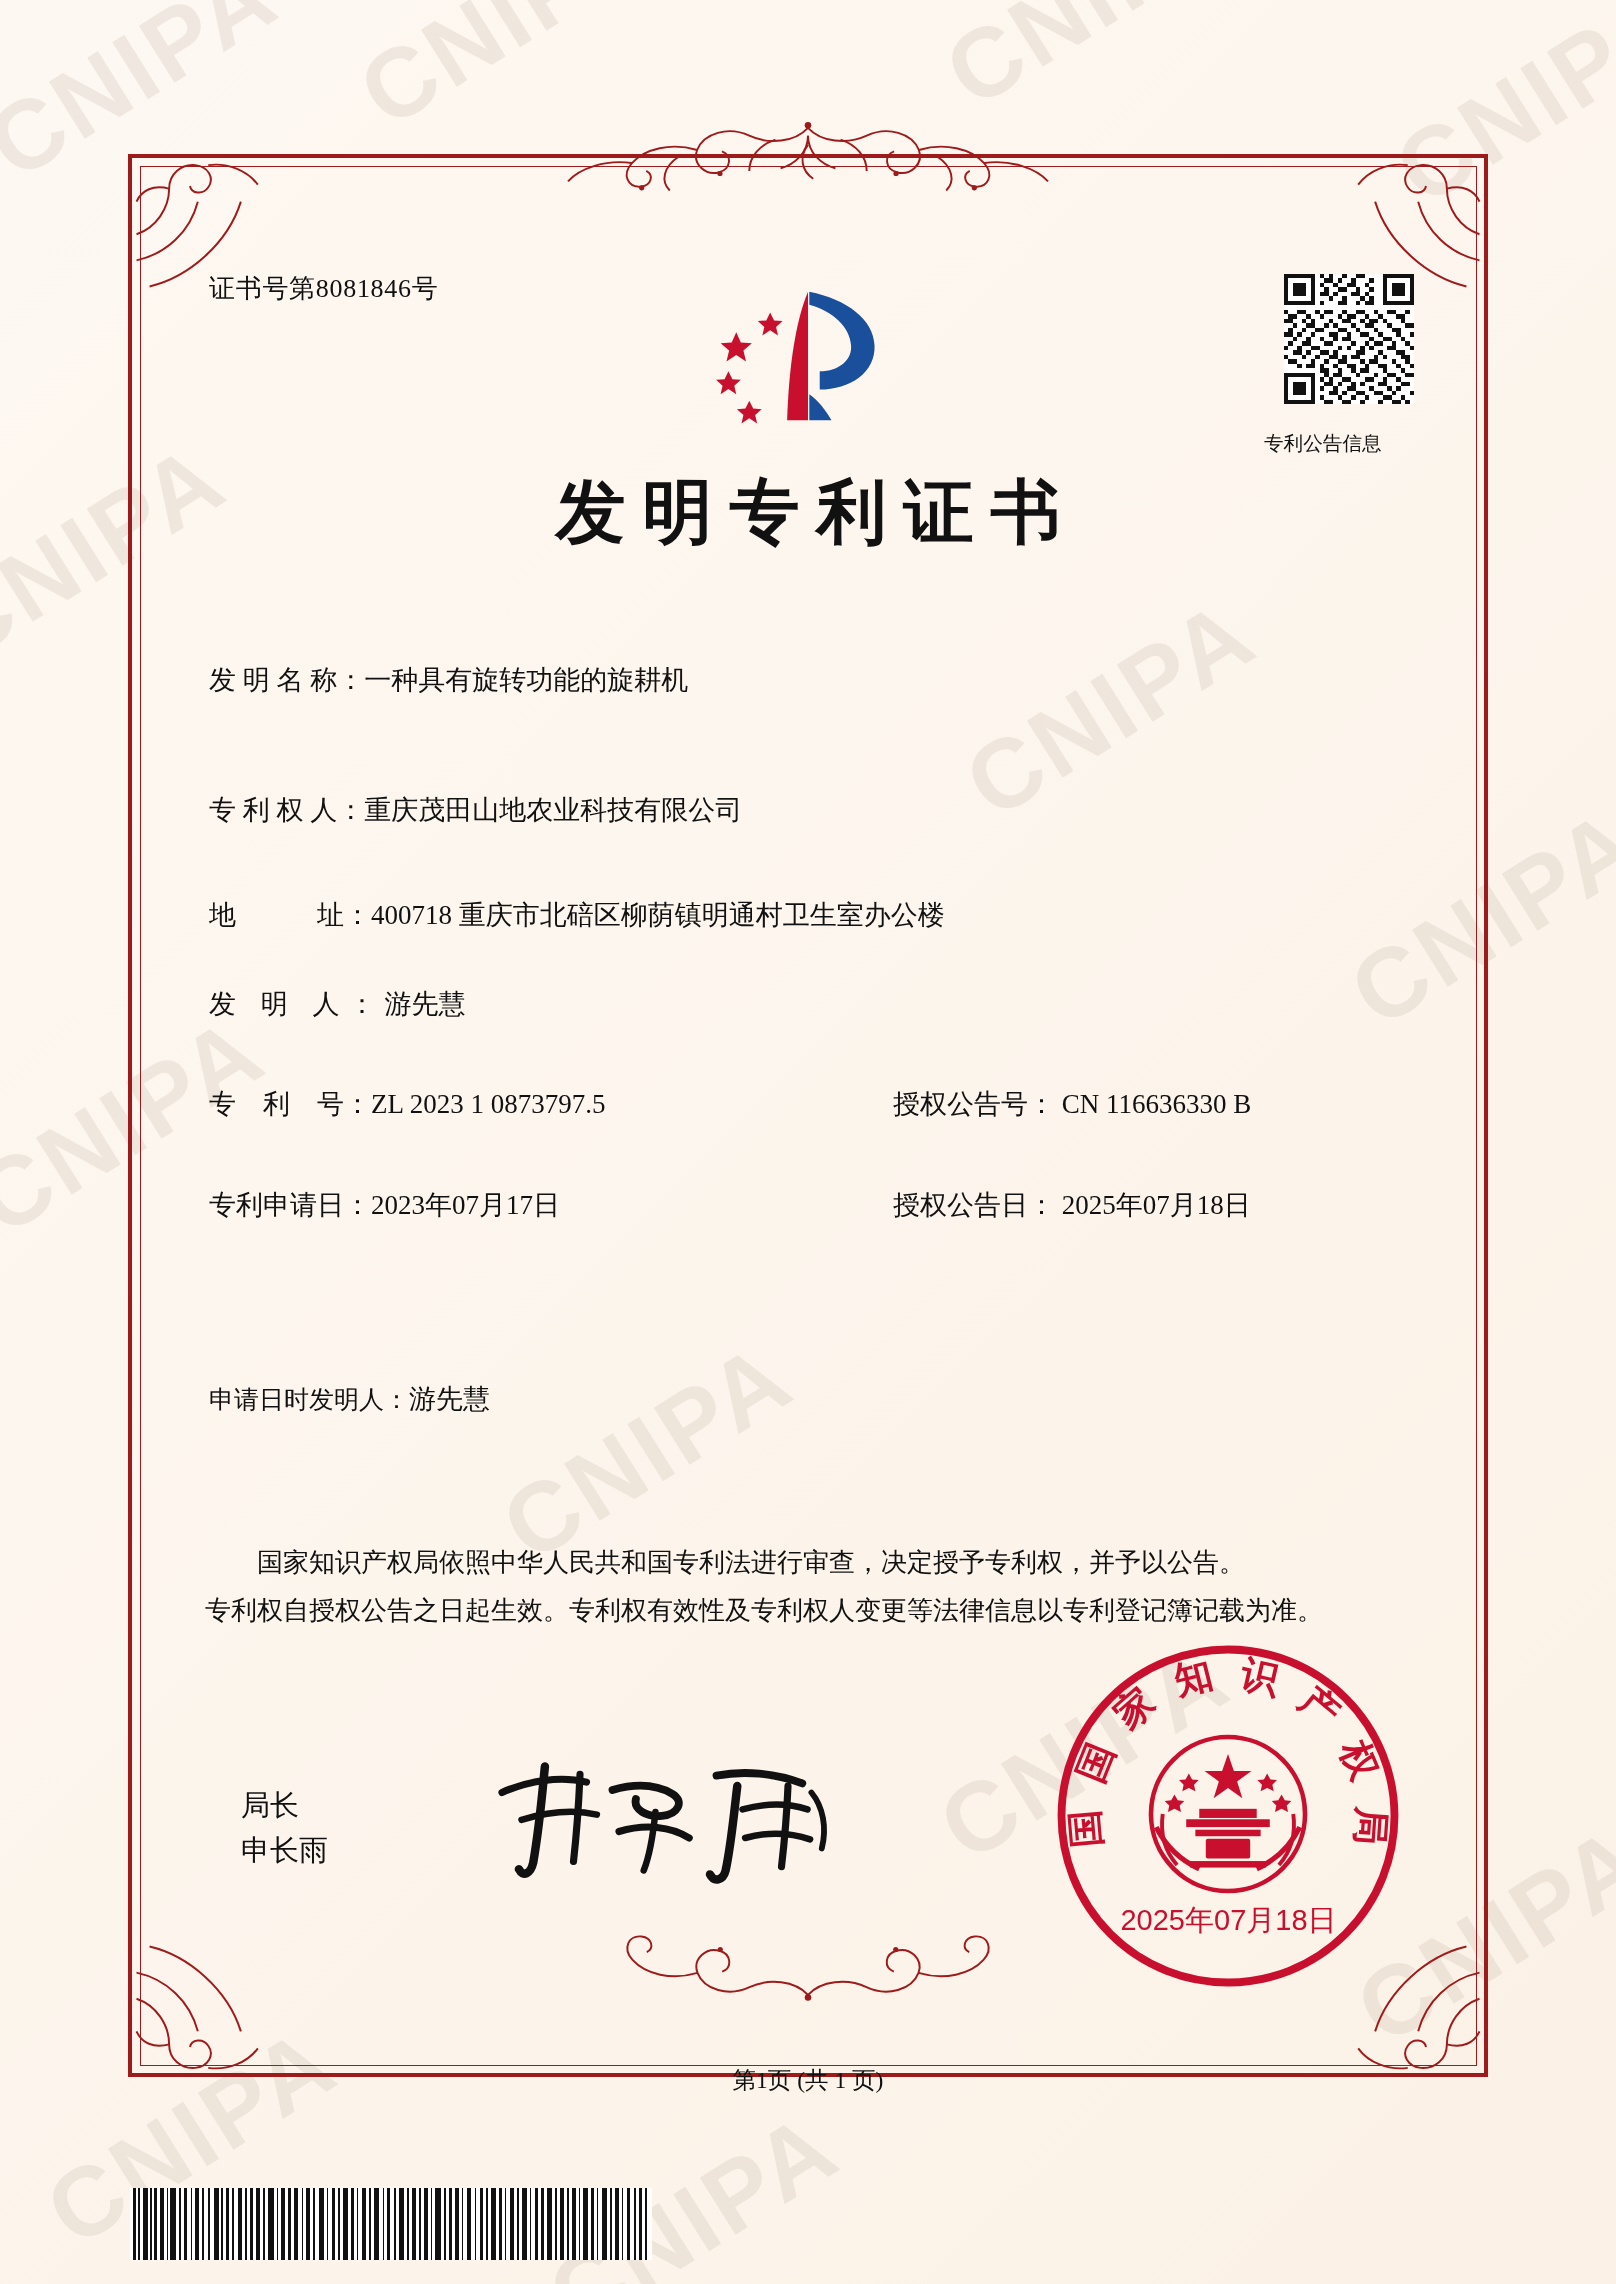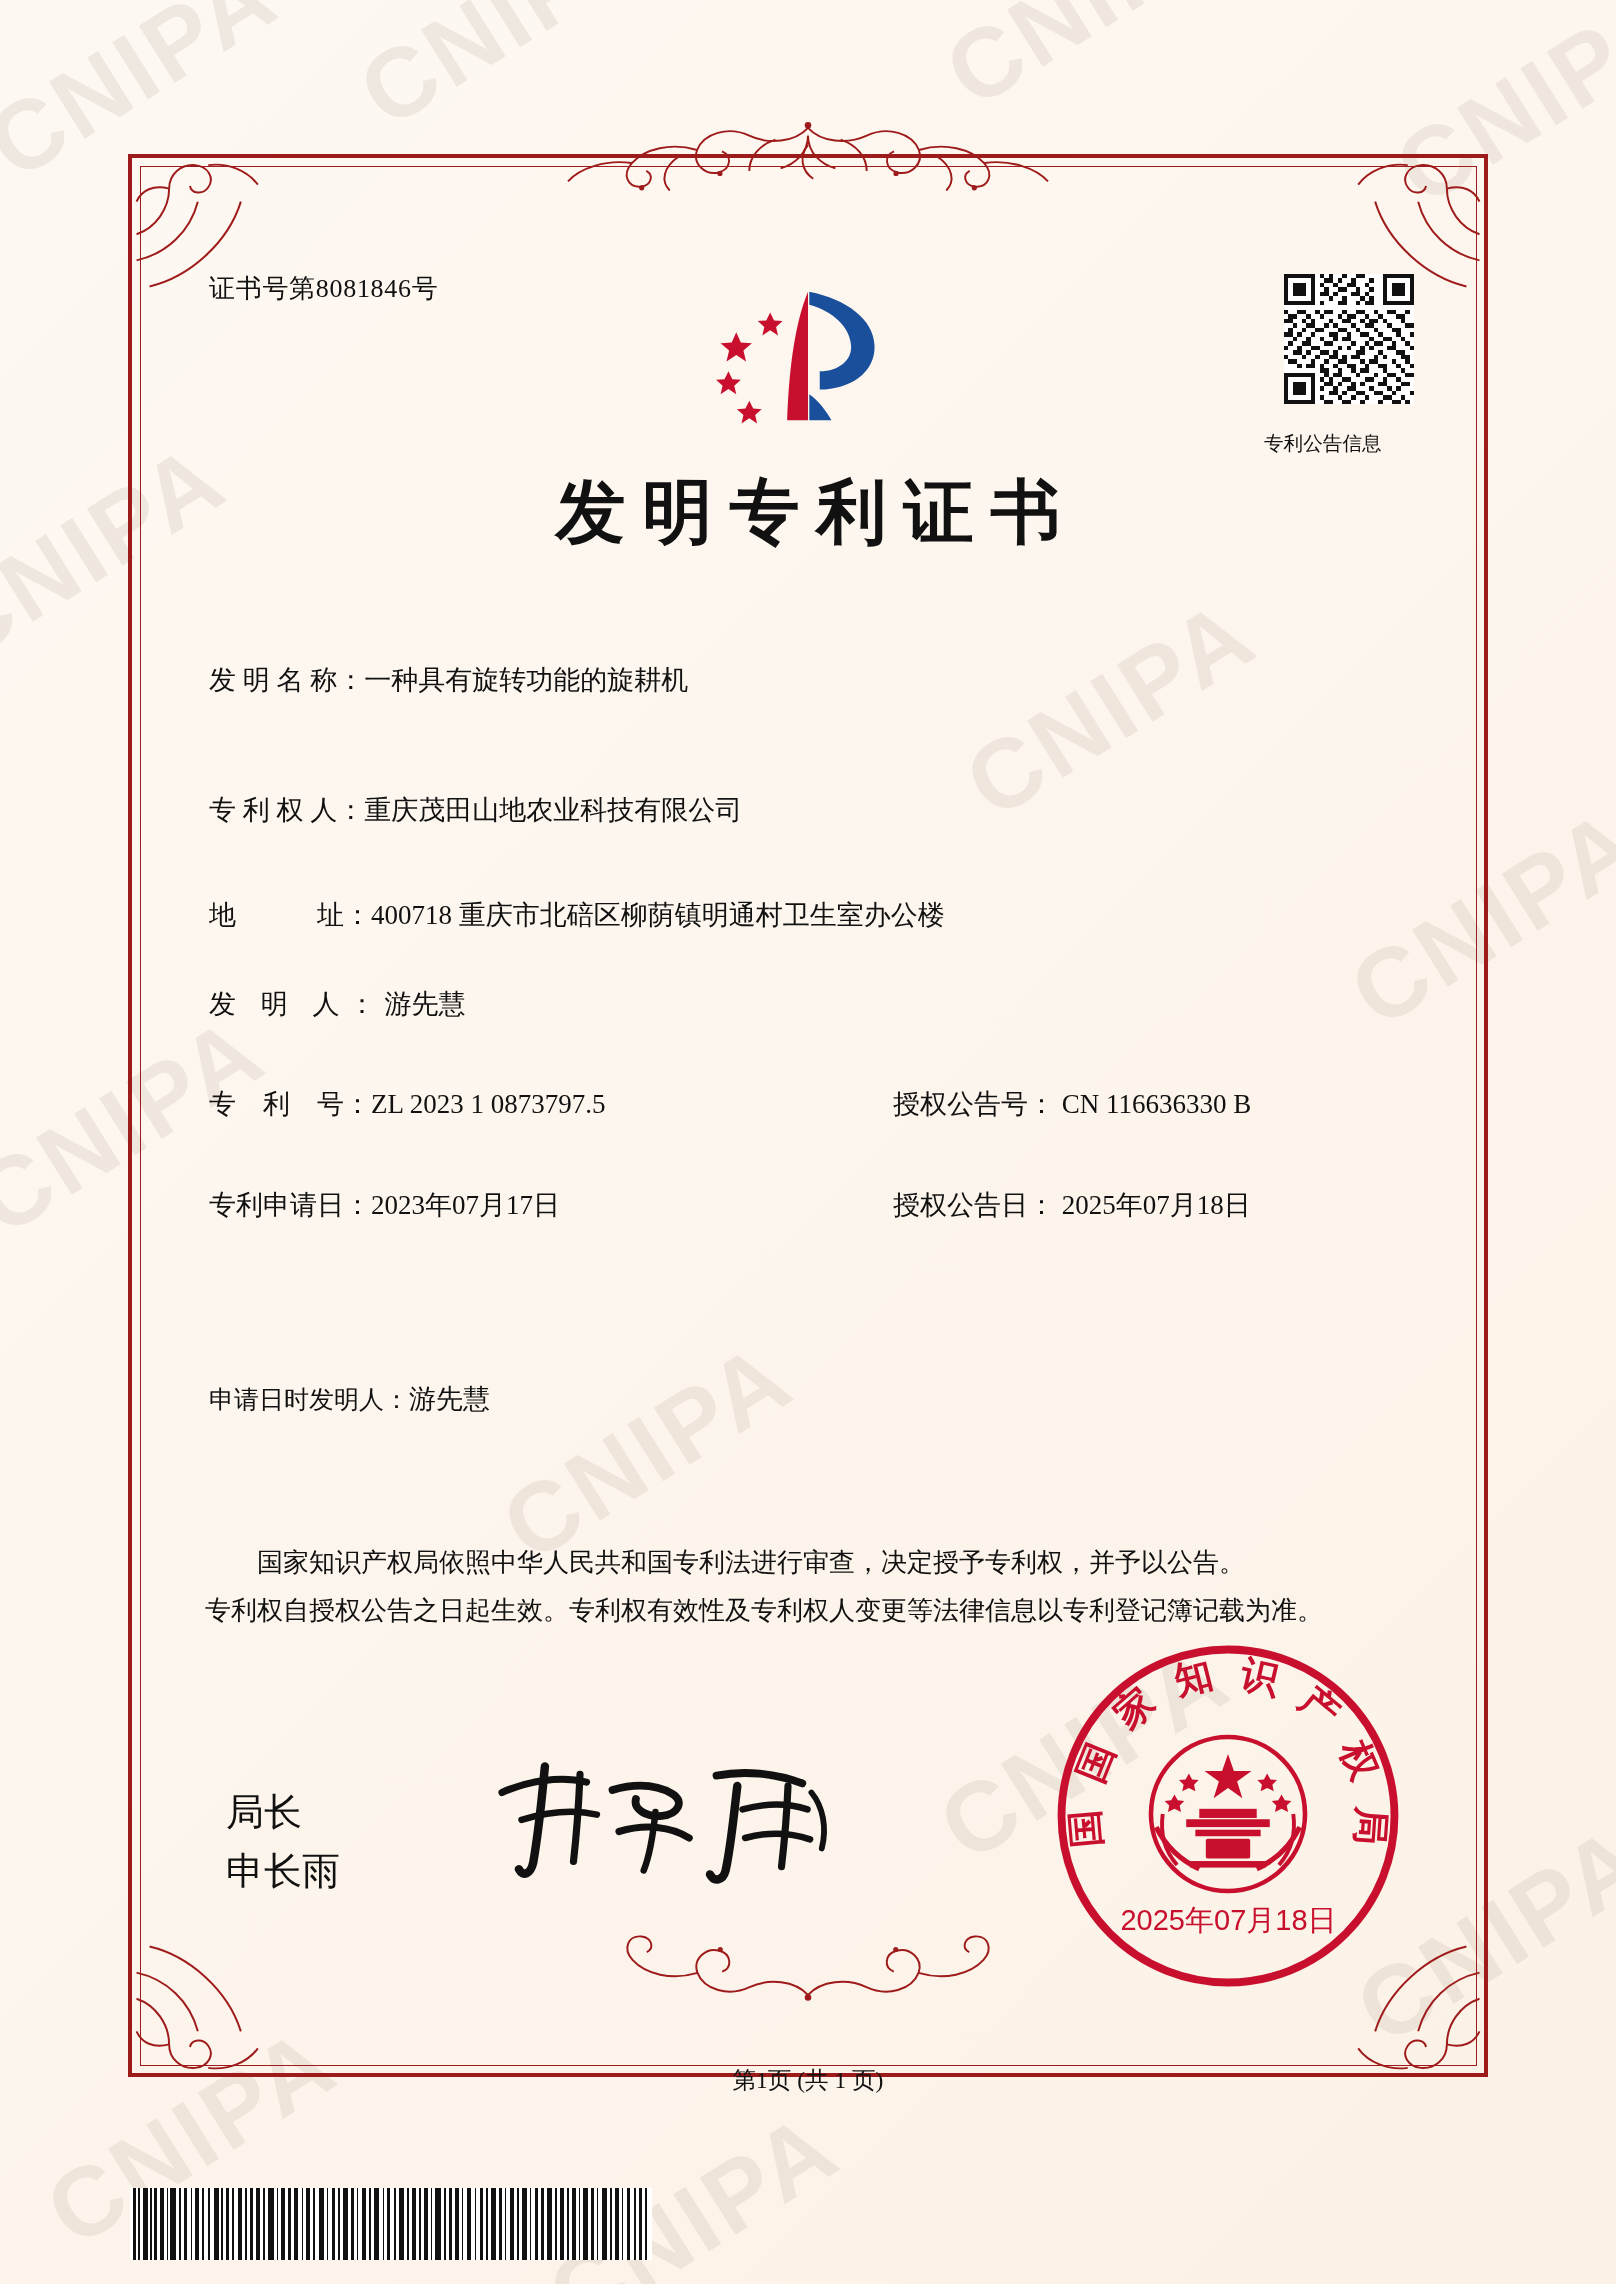--- a/index.html
+++ b/index.html
@@ -137,23 +137,23 @@
     left: 205px;
     width: 1213px;
     font-size: 26px;
     line-height: 1.85;
     color: #111;
     text-align: justify;
   }
   .statement .p1 { text-indent: 52px; }
   .director-label {
     position: absolute;
-    left: 226px;
+    left: 241px;
     top: 1783px;
-    font-size: 38px;
+    font-size: 29px;
     line-height: 1.55;
     color: #111;
   }
   .signature {
     position: absolute;
     left: 482px;
     top: 1747px;
     width: 365px;
     height: 143px;
   }

